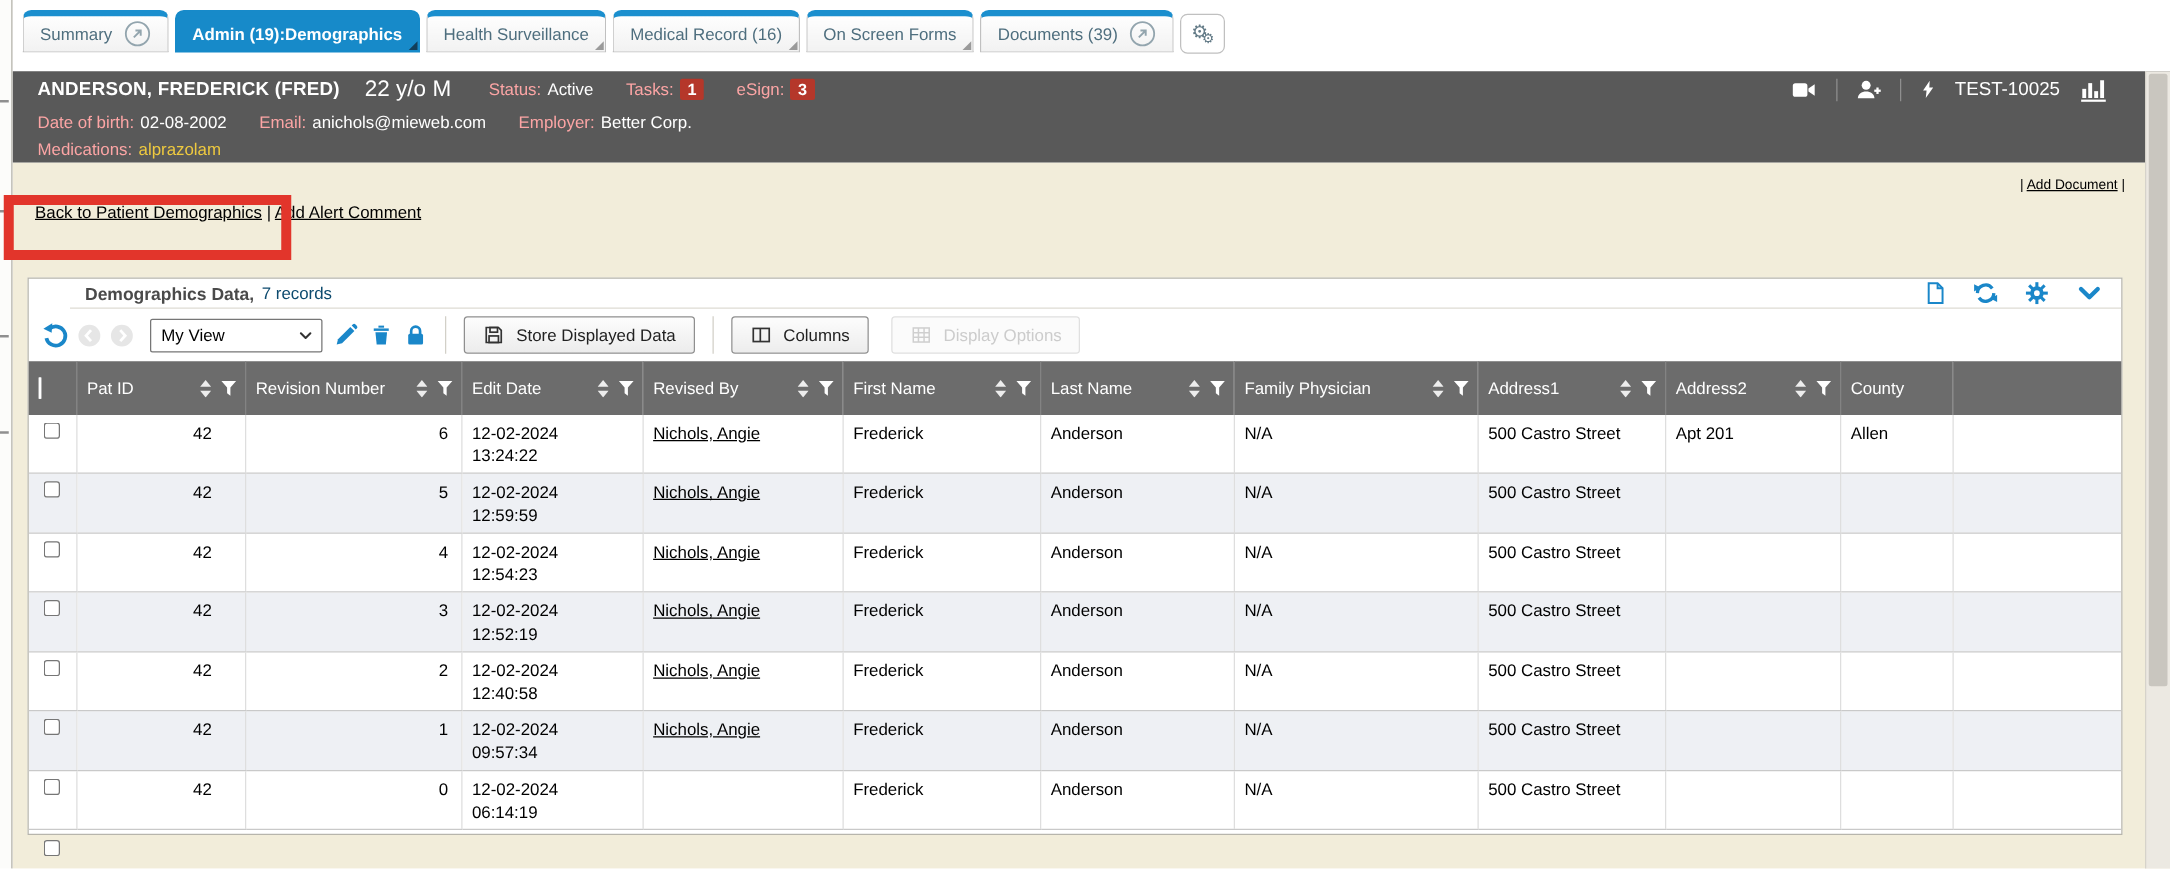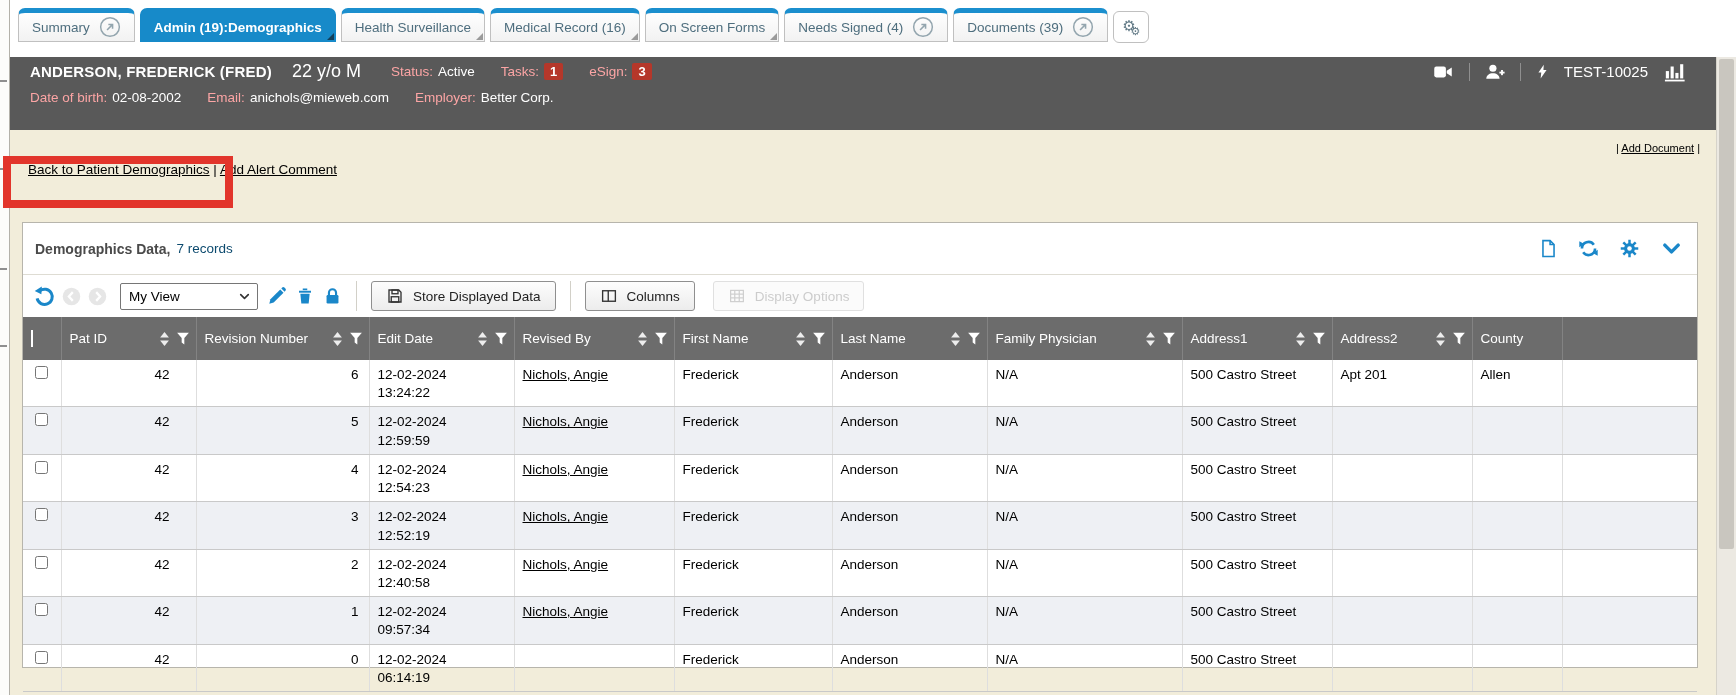--- a/index.html
+++ b/index.html
@@ -45,21 +45,21 @@
   
   .content { position:absolute; left:10px; top:130px; right:0; bottom:0; background:#f2edda; }
   .add-doc { position:absolute; top:12px; right:36px; font-size:11px; color:#000; }
   .add-doc a { color:#000; }
   .left-links { position:absolute; top:32px; left:18px; font-size:13.5px; color:#000; }
   .left-links a { color:#000; }
   .annotation { position:absolute; left:3px; top:156px; width:230px; height:52px; border:8px solid #e2352b; z-index:20; pointer-events:none; }
 
   
   .panel { position:absolute; left:22px; top:222px; width:1676px; height:446px; background:#fff; border:1px solid #b7b5ac; z-index:2; }
-  .panel-header { height:52px; display:flex; align-items:center; padding:0 14px 0 12px; border-bottom:1px solid #dedcd3; }
+  .panel-header { height:24px; display:flex; align-items:center; padding:0 14px 0 12px; border-bottom:1px solid #dedcd3;margin-left:33px; }
   .panel-title { font-size:14px; font-weight:bold; color:#4a4a4a; }
   .record-count { font-size:13.5px; color:#0c4a6e; margin-left:6px; }
   .panel-hicons { margin-left:auto; display:flex; align-items:center; gap:20px; }
 
   .toolbar { height:42px; display:flex; align-items:center; padding:0 10px; }
   .nav-circle { display:inline-flex; margin-left:5px; cursor:default; }
   .view-select { width:138px; height:27px; border:1px solid #767676; border-radius:2px; background:#fff; margin-left:12px;
                  display:flex; align-items:center; padding:0 6px 0 8px; font-size:13.5px; color:#000; cursor:pointer; }
   .view-select .vs-label { flex:1; }
   .tb-icon { display:inline-flex; margin-left:9px; cursor:pointer; }
@@ -129,29 +129,20 @@
     <div class="tab">
       <span>Medical Record (16)</span>
       <span class="fold"></span>
     </div>
 
     <div class="tab">
       <span>On Screen Forms</span>
       <span class="fold"></span>
     </div>
 
-    <div class="tab">
-      <span>Needs Signed (4)</span>
-      <span class="popout">
-        <svg viewBox="0 0 24 24" width="22" height="22">
-            <circle cx="12" cy="12" r="10.2" fill="none" stroke="#93a5ae" stroke-width="1.6"></circle>
-            <path d="M8.8 15.2 14.6 9.4 M10.2 9.2h4.6v4.6" fill="none" stroke="#93a5ae" stroke-width="1.7"></path>
-          </svg>
-      </span>
-    </div>
 
     <div class="tab">
       <span>Documents (39)</span>
       <span class="popout">
         <svg viewBox="0 0 24 24" width="22" height="22">
             <circle cx="12" cy="12" r="10.2" fill="none" stroke="#93a5ae" stroke-width="1.6"></circle>
             <path d="M8.8 15.2 14.6 9.4 M10.2 9.2h4.6v4.6" fill="none" stroke="#93a5ae" stroke-width="1.7"></path>
           </svg>
       </span>
     </div>
@@ -205,20 +196,24 @@
         </span>
       </span>
     </div>
     <div class="pb-row2">
       <span class="pb-label">Date of birth:</span>
       <span class="pb-val">02-08-2002</span>
       <span class="pb-label">Email:</span>
       <span class="pb-val">anichols@mieweb.com</span>
       <span class="pb-label">Employer:</span>
       <span class="pb-val">Better Corp.</span>
+    </div>
+    <div class="pb-row3">
+      <span class="pb-label">Medications:</span>
+      <span class="med-val">alprazolam</span>
     </div>
   </div>
 
   <div class="content">
 
     <div class="add-doc">
       <span>|</span>
       <a href="#">Add Document</a>
       <span>|</span>
     </div>

